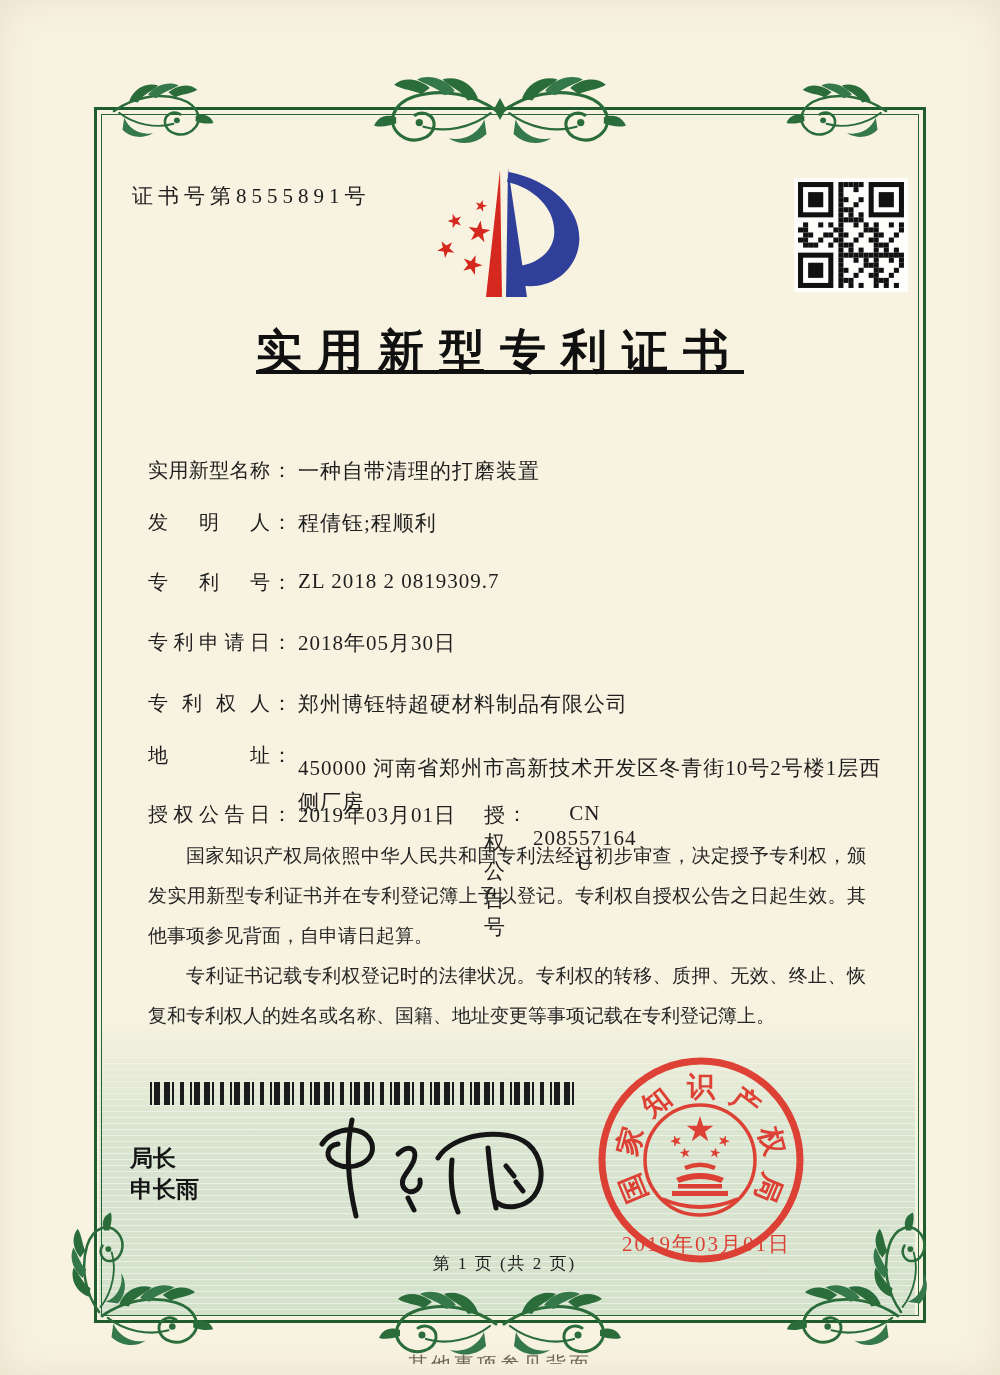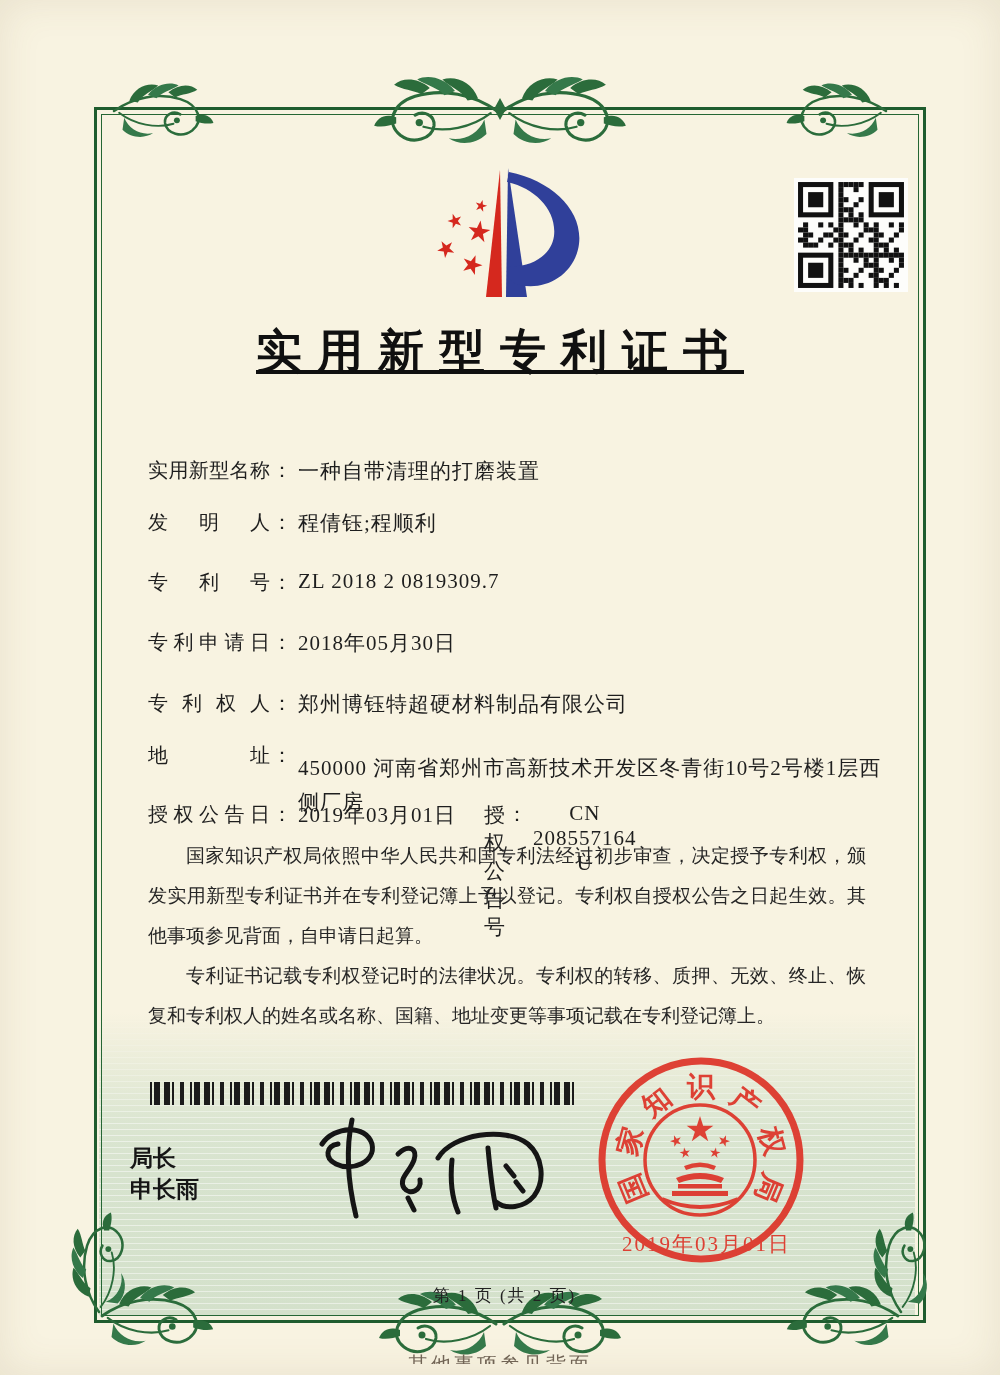--- a/index.html
+++ b/index.html
@@ -38,21 +38,21 @@
          text-align:justify;color:#262626;}
   .paras p{margin:0;text-indent:2em;}
 
   .barcode{position:absolute;left:150px;top:1082px;width:432px;height:23px;}
   .director{position:absolute;left:130px;top:1143px;color:#161616;
         font-family:"Liberation Sans","DejaVu Sans",sans-serif;font-size:23px;font-weight:600;}
   .director .name{}
   .signature{position:absolute;left:300px;top:1098px;width:280px;height:132px;z-index:4;}
   .seal{position:absolute;left:585px;top:1045px;width:245px;height:222px;z-index:5;
         mix-blend-mode:multiply;opacity:.93;}
-  .page-info{position:absolute;left:0;right:0;top:1284px;text-align:center;font-size:17px;
+  .page-info{position:absolute;left:0;right:0;top:1252px;text-align:center;font-size:17px;
         letter-spacing:2px;color:#222;padding-left:9px;}
   .cut-text{position:absolute;left:0;right:0;top:1351px;height:13px;overflow:hidden;
         text-align:center;font-size:20px;letter-spacing:3px;color:#5a4c3e;opacity:.85;}
 </style>
 </head>
 <body>
 
 <div class="page">
 
   <div class="guilloche"></div>
@@ -82,20 +82,21 @@
     <use href="#fl" transform="translate(102,1316) scale(0.95)"></use>
     <use href="#fl" transform="translate(99,1312) rotate(-90) scale(0.85)"></use>
     <use href="#fl" transform="translate(898,1316) scale(-0.95,0.95)"></use>
     <use href="#fl" transform="translate(901,1312) rotate(-90) scale(0.85)"></use>
     <use href="#fl" transform="translate(496,1324) scale(-1,1)"></use>
     <use href="#fl" transform="translate(504,1324)"></use>
   </svg>
 
   <div class="content">
 
+    <div class="cert-no">证书号第8555891号</div>
 
     <svg class="logo" viewBox="415 150 210 160">
       <defs>
         <path id="st" d="M0,-10 L2.245,-3.09 9.511,-3.09 3.633,1.18 5.878,8.09 0,3.82 -5.878,8.09 -3.633,1.18 -9.511,-3.09 -2.245,-3.09 Z"></path>
       </defs>
       <polygon points="500,170 486,297 502,297" fill="#d5281e"></polygon>
       <polygon points="508,168 506,297 527,297" fill="#30409a"></polygon>
       <path d="M509,172 C553,181 583,211 579,244 C575,275 545,291 520,285 C508,282 504,272 509,266 C527,268 551,258 554,236 C557,210 535,188 507,182 Z" fill="#30409a"></path>
       <use href="#st" transform="translate(481,206) scale(0.62) rotate(15)" fill="#d5281e"></use>
       <use href="#st" transform="translate(455,221) scale(0.75) rotate(-18)" fill="#d5281e"></use>

